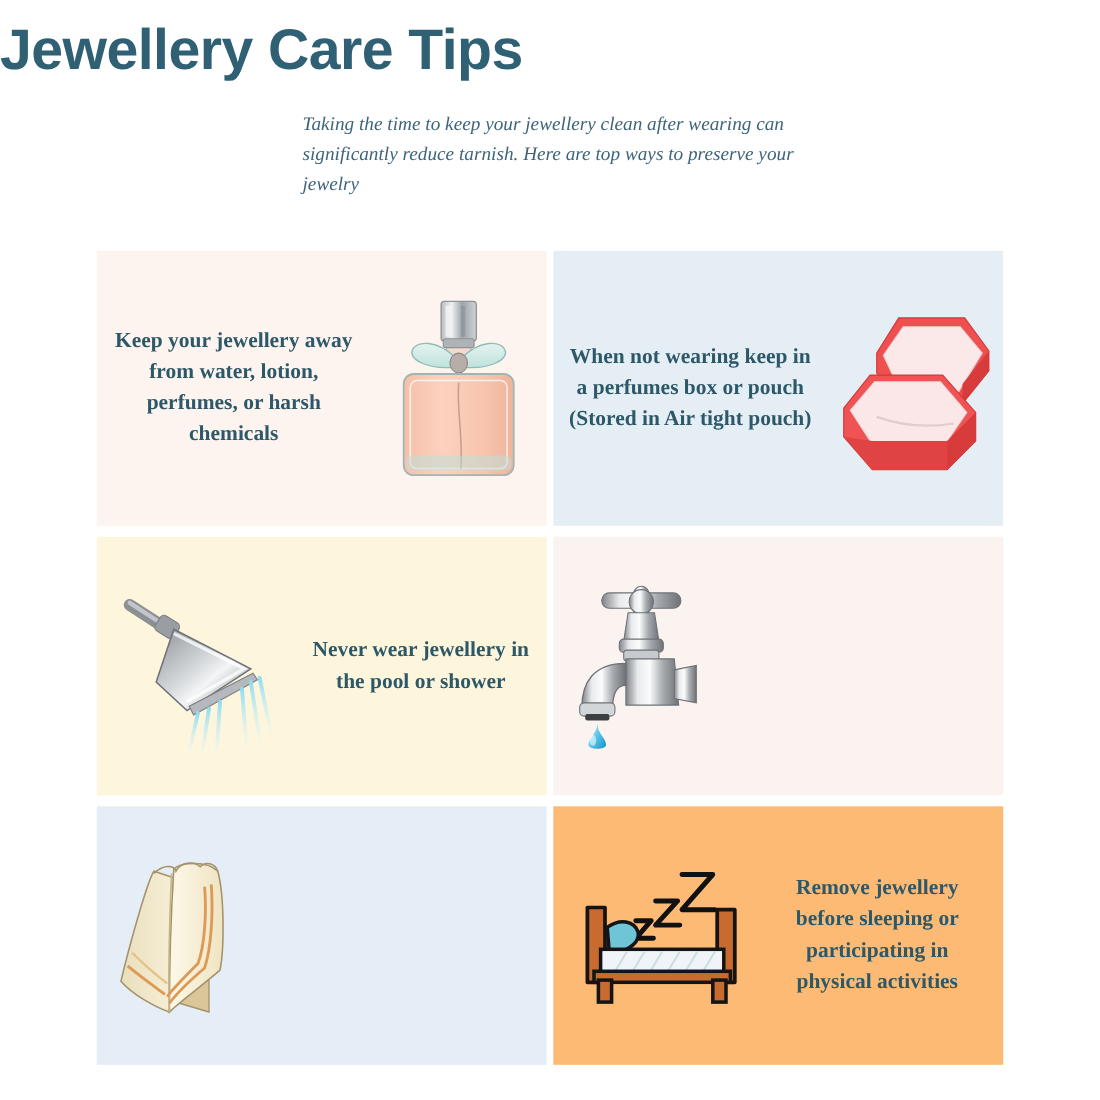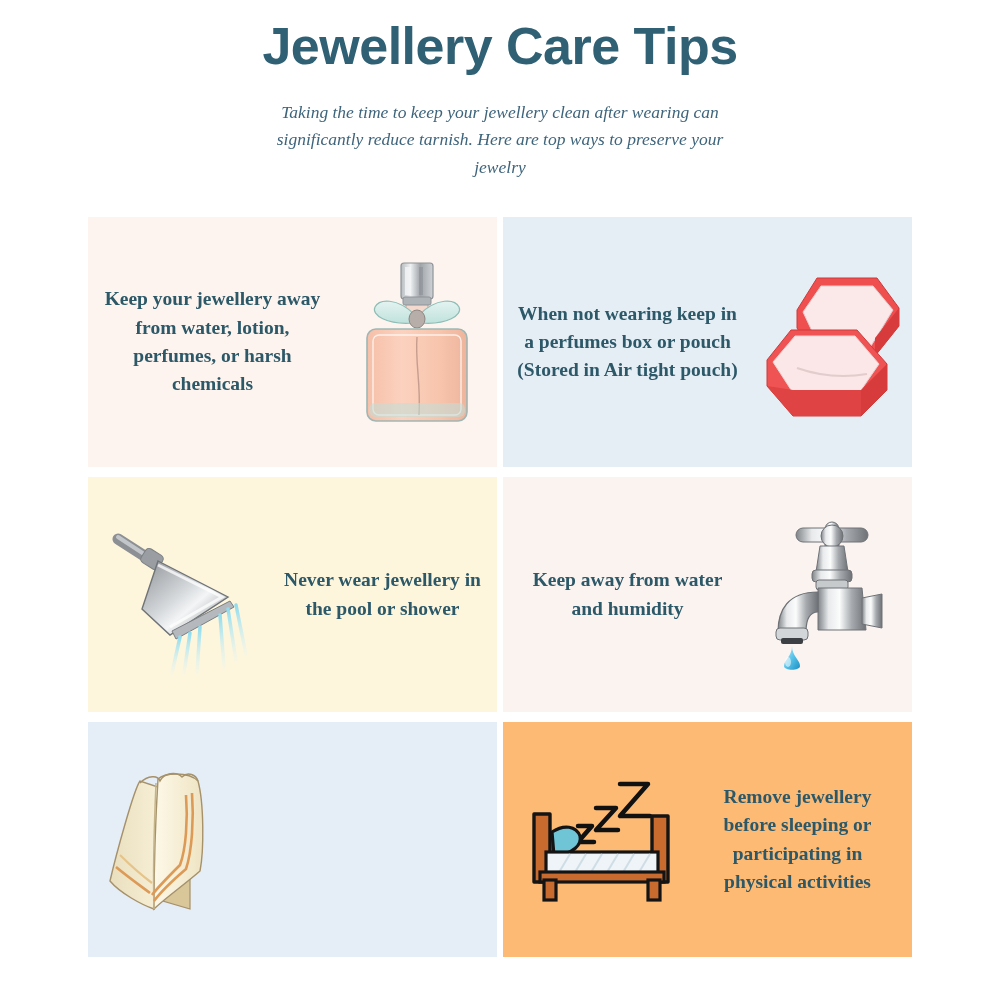--- a/index.html
+++ b/index.html
@@ -5,21 +5,21 @@
   * { box-sizing: border-box; margin: 0; padding: 0; }
   html, body {
     width: 1000px; height: 1000px;
     background: #ffffff;
     font-family: "Liberation Sans", sans-serif;
     overflow: hidden;
   }
   .page { position: relative; width: 1000px; height: 1000px; background: #fff; }
 
   
-  .header { position: absolute; left: 0; top: 0; width: 1000px; text-align: center; }
+  .header { position: absolute; left: 0; top: 0; width: 1000px; }
   .title {
     font-family: "Liberation Sans", sans-serif;
     font-weight: 700;
     font-size: 52px;
     letter-spacing: -0.5px;
     color: #2f6074;
     margin-top: 16px;
     line-height: 1.18;
   }
   .subtitle {
@@ -28,21 +28,21 @@
     font-size: 17.5px;
     line-height: 1.55;
     color: #3e647b;
     width: 450px;
     margin: 22px auto 11px auto;
   }
 
   
   .grid {
     position: absolute;
-    left: 88px; top: 217px;
+    left: 88px; top: 228px;
     width: 824px; height: 740px;
     display: grid;
     grid-template-columns: 409px 409px;
     grid-template-rows: 250px 235px 235px;
     column-gap: 6px;
     row-gap: 10px;
   }
   .card {
     position: relative;
     display: flex;
@@ -178,21 +178,20 @@
             <path d="M98 106 L98 156"></path>
             <path d="M108 100 L112 152"></path>
             <path d="M116 94 L124 146"></path>
             <path d="M124 90 L134 140"></path>
           </g>
         </svg>
       </div>
     </div>
 
     <div class="card text-left" style="background:#fbf3f0">
-      <div class="card-text">Keep away from water and humidity</div>
       <div class="card-art">
         <svg width="140" height="150" viewBox="0 0 140 150">
           <defs>
             <linearGradient id="fcMetal" x1="0" y1="0" x2="1" y2="0">
               <stop offset="0" stop-color="#7f8387"></stop>
               <stop offset="0.22" stop-color="#e8eaec"></stop>
               <stop offset="0.45" stop-color="#fbfcfc"></stop>
               <stop offset="0.7" stop-color="#a7abaf"></stop>
               <stop offset="1" stop-color="#6e7276"></stop>
             </linearGradient>

